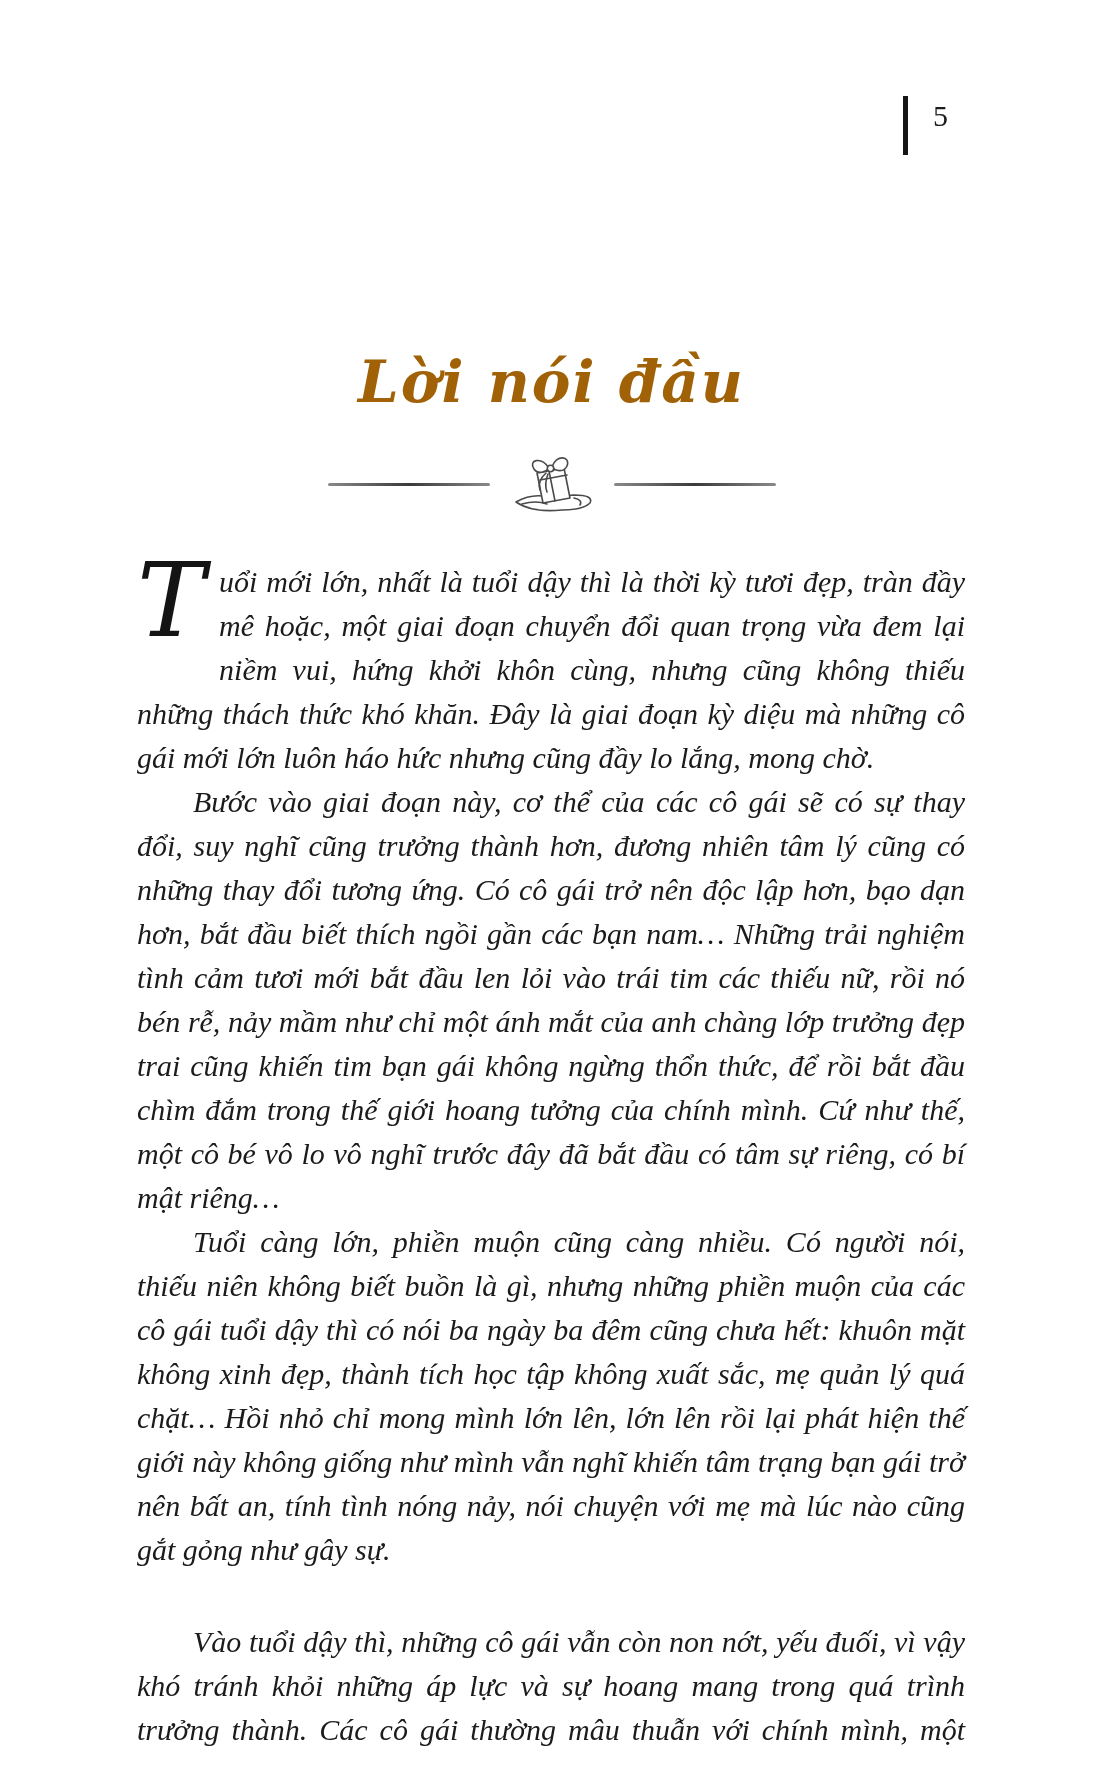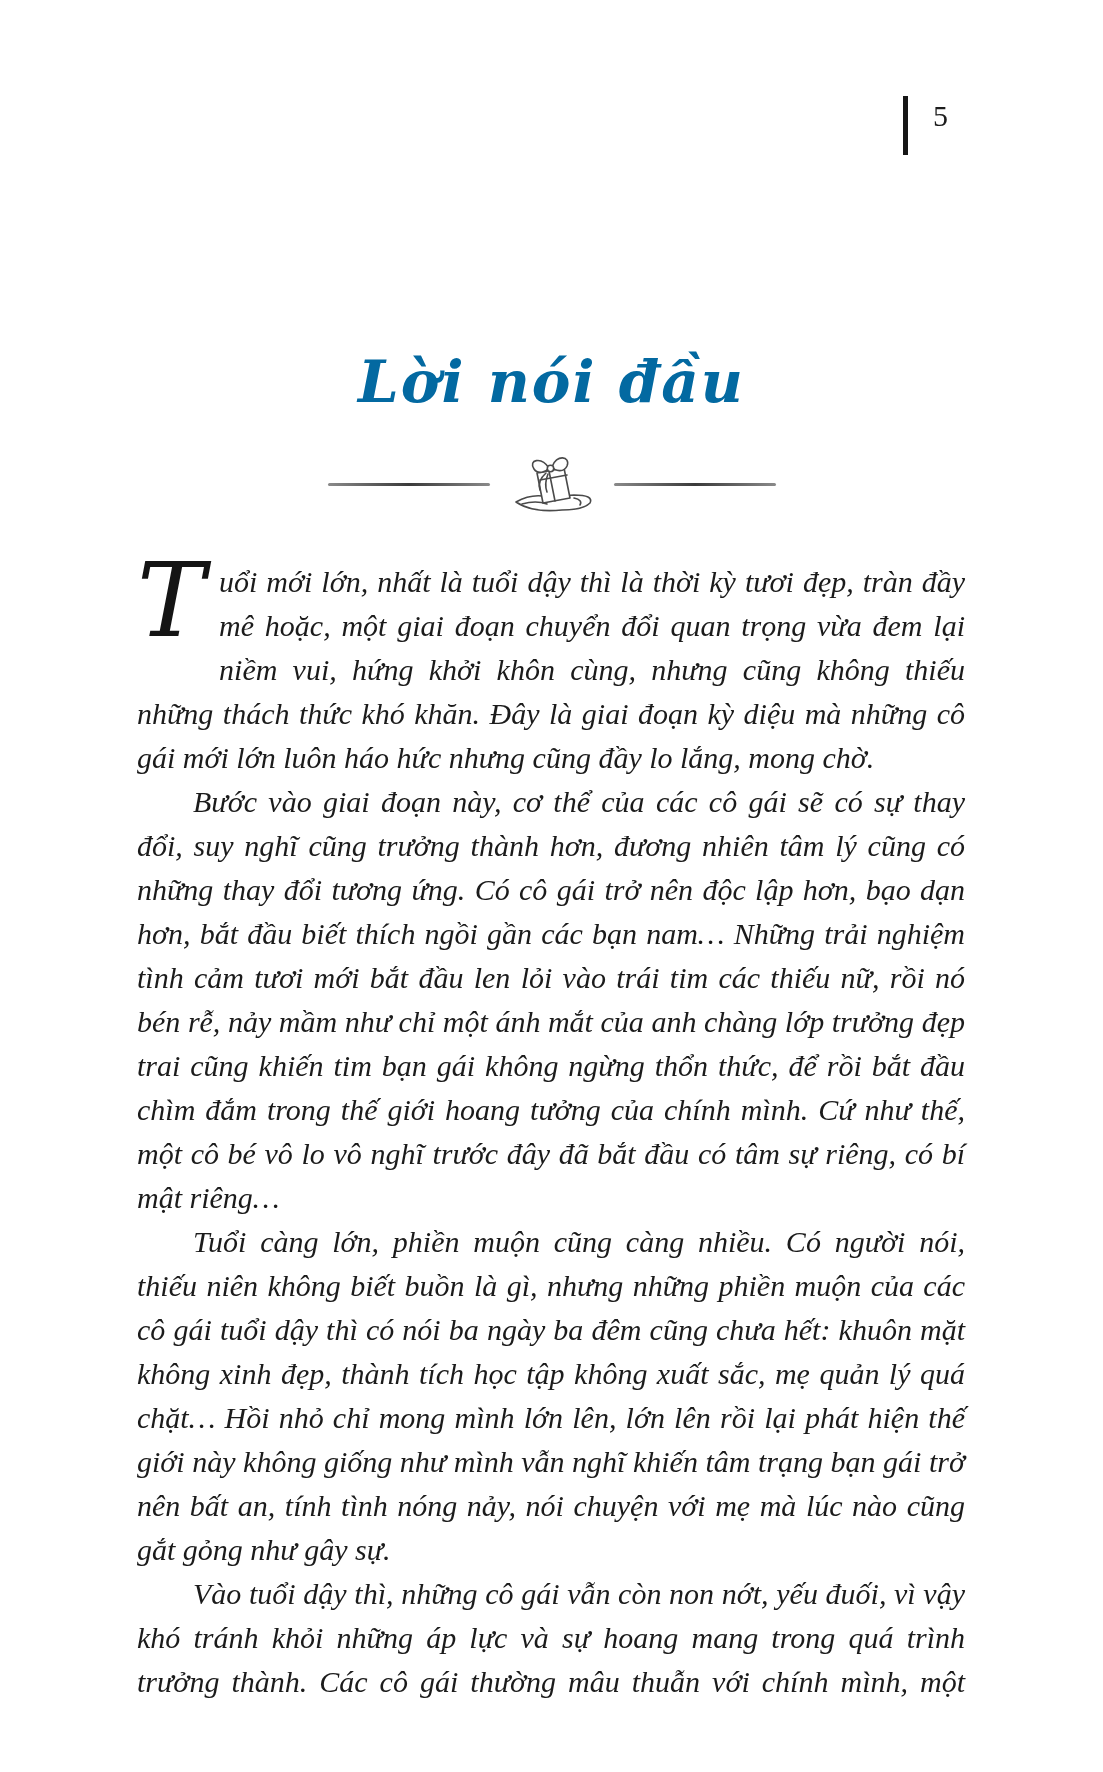--- a/index.html
+++ b/index.html
@@ -34,21 +34,21 @@
     position: absolute;
     top: 348px; left: 0;
     width: 100%;
     margin: 0;
     text-align: center;
     font-family: "DejaVu Serif", serif;
     font-style: italic;
     font-weight: bold;
     font-size: 58px;
     letter-spacing: 2px;
-    color: #0369a1;
+    color: #a16207;
   }
   
   .divider {
     position: absolute;
     top: 452px; left: 0;
     width: 100%; height: 64px;
     display: flex;
     align-items: center;
     justify-content: center;
   }
@@ -65,21 +65,21 @@
     left: 137px; top: 560px;
     width: 828px;
     font-style: italic;
     font-size: 30px;
     line-height: 44px;
     text-align: justify;
     color: #1b1b1b;
   }
   .para { margin: 0; }
   .para.indented { text-indent: 56px; }
-  .para.cut-off { text-align-last: justify; }
+  .para.cut-off { text-align-last: justify; margin-top: 48px; }
   .drop-cap {
     float: left;
     font-family: "DejaVu Serif", serif;
     font-style: italic;
     font-size: 102px;
     line-height: 78px;
     height: 88px;
     padding: 2px 14px 0 0;
     color: #141414;
   }

